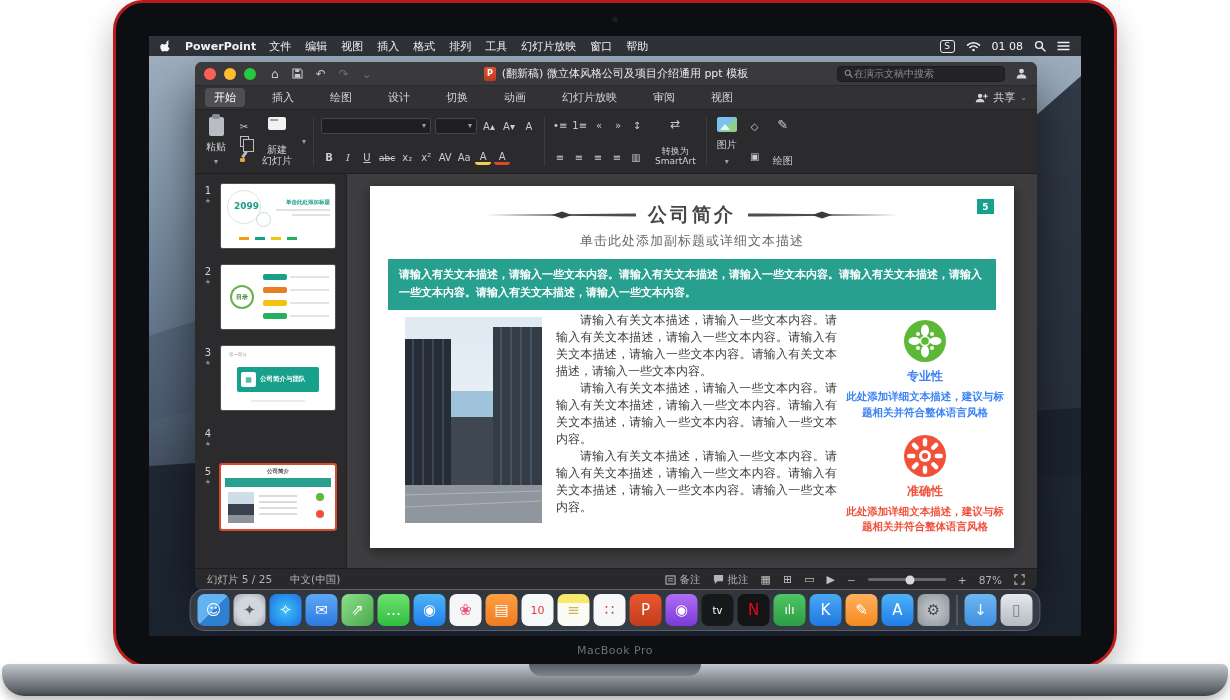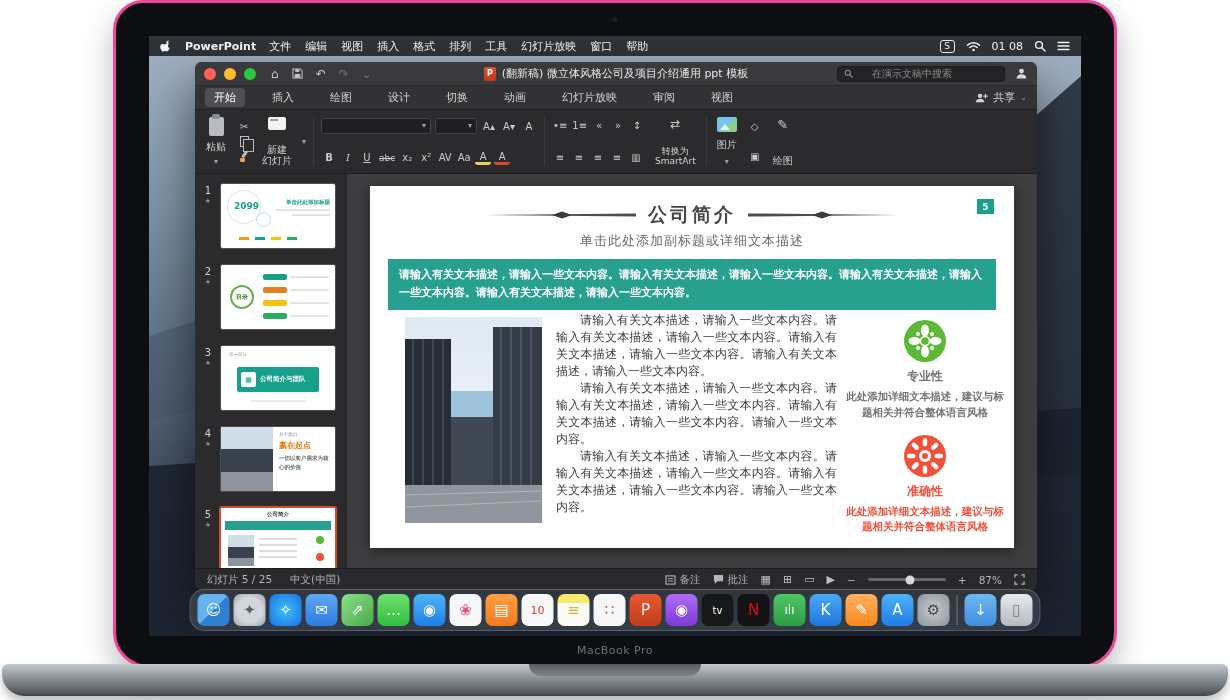--- a/index.html
+++ b/index.html
@@ -2,21 +2,21 @@
 <html><head>
 <meta charset="utf-8">
 <style>
 *{margin:0;padding:0;box-sizing:border-box;}
 html,body{width:1230px;height:700px;overflow:hidden;background:#ffffff;
  font-family:"DejaVu Sans","Liberation Sans",sans-serif;}
 .stage{position:relative;width:1230px;height:700px;}
 
 
 .bezel{position:absolute;left:113px;top:0;width:1004px;height:668px;background:#0c0e11;
- border:3px solid #ec4899;border-radius:30px 30px 36px 36px;box-shadow:0 14px 30px rgba(0,0,0,.28);}
+ border:3px solid #b91c1c;border-radius:30px 30px 36px 36px;box-shadow:0 14px 30px rgba(0,0,0,.28);}
 .camera{position:absolute;left:50%;top:14px;transform:translateX(-50%);width:5px;height:5px;border-radius:50%;background:#18202a;}
 .bezel-label{position:absolute;left:0;right:0;bottom:8px;text-align:center;color:#6c7177;font-size:11px;letter-spacing:.5px;}
 .base{position:absolute;left:2px;top:664px;width:1226px;height:32px;border-radius:6px 6px 22px 22px;
  background:linear-gradient(180deg,#c3c8ce,#8b9097 45%,#5b5f65 85%,#3e4146);box-shadow:0 6px 10px rgba(0,0,0,.25);}
 .base-notch{position:absolute;left:50%;top:0;transform:translateX(-50%);width:172px;height:12px;
  background:linear-gradient(180deg,#585c62,#7e838b);border-radius:0 0 14px 14px;}
 
 
 .screen{position:absolute;left:33px;top:33px;width:932px;height:600px;overflow:hidden;border-radius:2px;
  background:linear-gradient(180deg,#a3b2c2 0%,#7e92a6 28%,#5d6e83 55%,#3a4656 78%,#232c38 100%);}
@@ -45,21 +45,21 @@
 .titlebar{height:24px;background:#3a3a3d;border-bottom:1px solid #29292b;display:flex;align-items:center;padding:0 9px;position:relative;flex:0 0 auto;}
 .lights{display:flex;gap:8px;z-index:2;}
 .light{width:12px;height:12px;border-radius:50%;}
 .l-close{background:#ff5f57;}.l-min{background:#febc2e;}.l-zoom{background:#28c840;}
 .qat{display:flex;gap:13px;margin-left:15px;color:#c7c7c9;font-size:12px;align-items:center;z-index:2;}
 .qat .dim{color:#6e6e70;}
 .tb-title{position:absolute;left:0;right:0;display:flex;justify-content:center;align-items:center;gap:6px;font-size:11px;color:#eaeaeb;}
 .ppt-doc{width:12px;height:14px;border-radius:2px;background:linear-gradient(#e4502e,#bf3a1d);color:#fff;
  font-size:8px;font-weight:bold;display:flex;align-items:center;justify-content:center;}
 .search{margin-left:auto;width:168px;height:16px;background:#242426;border:1px solid #1d1d1f;border-radius:4px;
- display:flex;align-items:center;gap:19px;padding:0 6px;z-index:2;}
+ display:flex;align-items:center;gap:1px;padding:0 6px;z-index:2;}
 .search input{flex:1;background:transparent;border:none;outline:none;color:#cfcfd1;font-size:10px;min-width:0;}
 .search input::placeholder{color:#8d8d8f;}
 .account{margin-left:10px;z-index:2;display:flex;}
 
 .tabrow{height:24px;background:#323235;border-bottom:1px solid #242426;display:flex;align-items:center;
  padding:0 10px;font-size:11px;color:#d4d4d6;flex:0 0 auto;}
 .tabs-wrap{display:flex;gap:18px;align-items:center;}
 .tab{padding:2px 9px;border-radius:4px;cursor:default;white-space:nowrap;}
 .tab.active{background:#4f4f53;color:#fff;}
 .share{margin-left:auto;display:flex;align-items:center;gap:5px;}
@@ -150,21 +150,21 @@
 .sl-banner{position:absolute;left:18px;right:18px;top:73px;height:51px;background:#27a08f;color:#fff;
  font-size:11px;font-weight:bold;line-height:1.6;padding:7px 11px;}
 .sl-photo{position:absolute;left:35px;top:131px;width:137px;height:206px;}
 .sl-body{position:absolute;left:186px;top:126px;width:281px;font-size:12px;color:#3c3c3e;line-height:1.42;text-align:justify;}
 .sl-body p{text-indent:2em;margin:0;}
 .sl-feats{position:absolute;left:472px;top:133px;width:166px;display:flex;flex-direction:column;align-items:center;text-align:center;}
 .feat{display:flex;flex-direction:column;align-items:center;}
 .fico{width:44px;height:44px;}
 .feat-label{font-size:12px;font-weight:bold;margin-top:5px;}
 .feat-desc{font-size:10.5px;font-weight:bold;line-height:1.5;margin-top:4px;width:160px;}
-.g{color:#737373;}.o{color:#f0503a;}
+.g{color:#3b82f6;}.o{color:#f0503a;}
 .fgap{height:13px;}
 
 .statusbar{height:22px;background:#29292b;border-top:1px solid #1d1d1f;display:flex;align-items:center;gap:18px;
  padding:0 12px;font-size:10.5px;color:#b5b5b7;flex:0 0 auto;}
 .sb-right{margin-left:auto;display:flex;align-items:center;gap:12px;}
 .sb-item{display:inline-flex;align-items:center;gap:4px;}
 .vicon{font-size:11px;color:#c0c0c2;}
 .slider{width:78px;height:3px;background:#69696d;border-radius:2px;position:relative;}
 .knob{position:absolute;left:54%;top:50%;transform:translate(-50%,-50%);width:9px;height:9px;border-radius:50%;background:#d9d9db;}
 </style>
@@ -455,26 +455,20 @@
                 </span>
                 <i class="ln"></i>
               </div>
             </div>
 
             <div class="titem">
               <div class="tgut">
                 <span class="tnum">4</span>
                 <span class="tstar">★</span>
               </div>
-              <div class="tbox t4">
-                <i class="photo"></i>
-                <span class="hdr">关于我们</span>
-                <span class="t">赢在起点</span>
-                <span class="s">一切以客户需求为核心的价值</span>
-              </div>
             </div>
 
             <div class="titem sel">
               <div class="tgut">
                 <span class="tnum">5</span>
                 <span class="tstar">★</span>
               </div>
               <div class="tbox t5">
                 <span class="mt">公司简介</span>
                 <i class="bar"></i>

